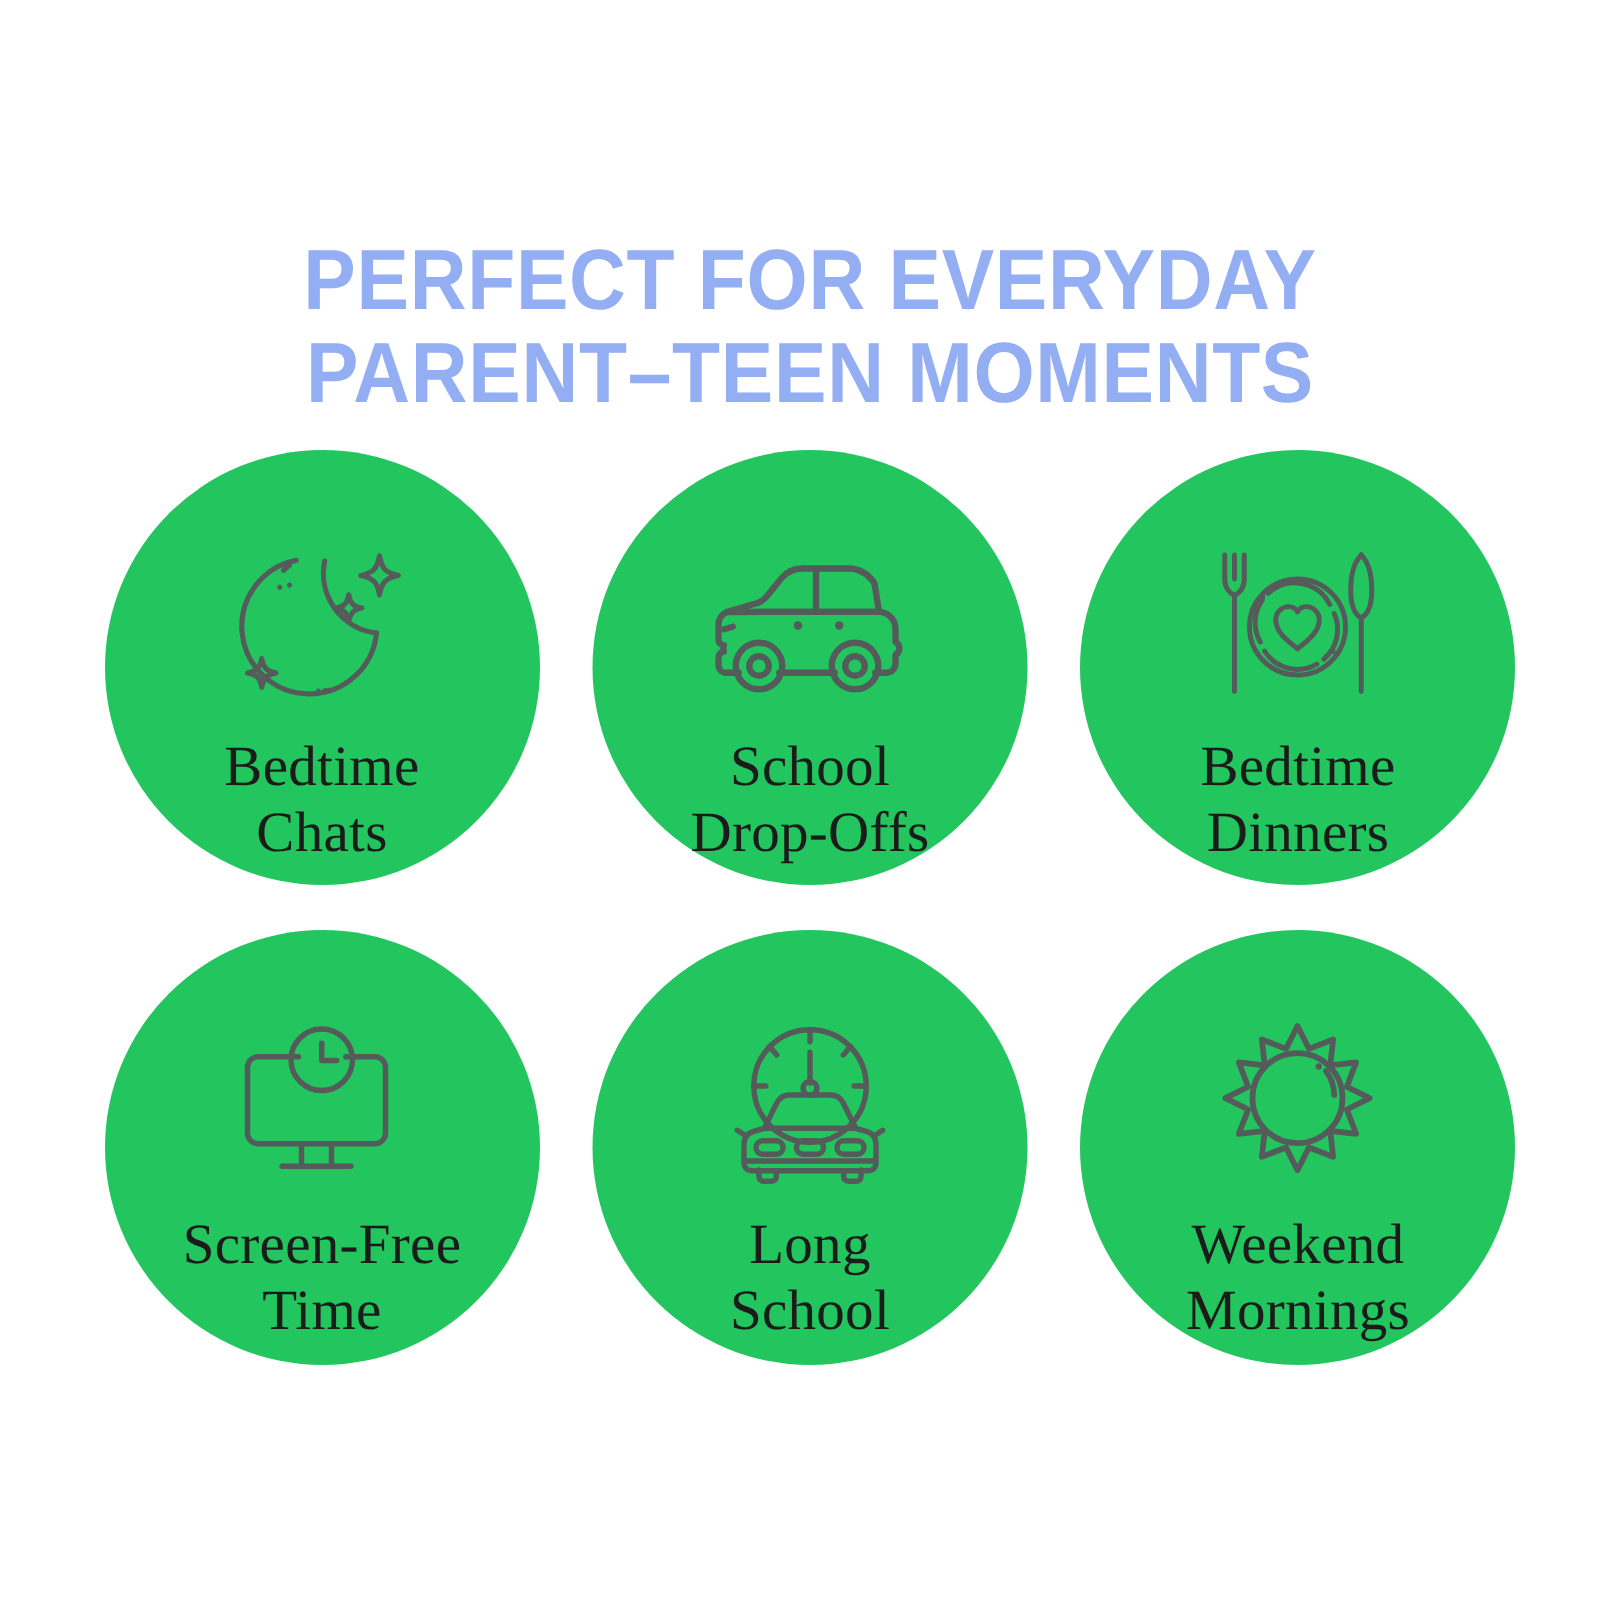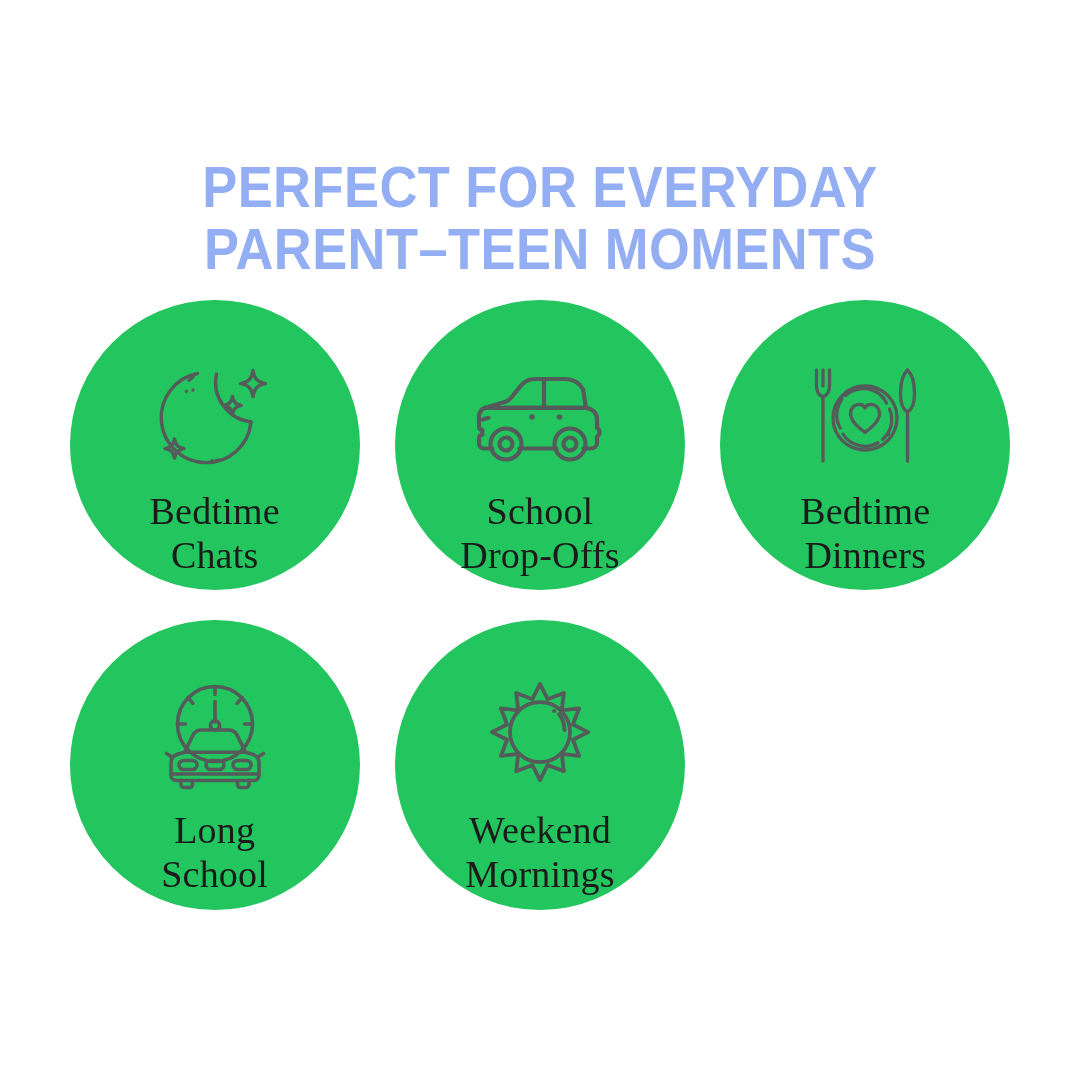--- a/index.html
+++ b/index.html
@@ -205,20 +205,41 @@
             <path d="M97.5 8.0 C102.6 13.0 104.5 22.0 104.5 31.5 C104.5 41.5 102.0 47.5 97.5 50.0
                      L97.5 99.0"></path>
             <path d="M97.5 8.0 C92.4 13.0 90.5 22.0 90.5 31.5 C90.5 41.5 93.0 47.5 97.5 50.0"></path>
           </svg>
         </div>
         <div class="label">Bedtime
 Dinners</div>
       </div>
     </div>
 
+    <div class="cell row2">
+      <div class="circle">
+        <div class="icon-wrap">
+          <svg width="116" height="104" viewBox="0 0 116 104" fill="none" stroke="#555b5a" stroke-width="3.6" stroke-linecap="round" stroke-linejoin="round">
+
+            <path d="M42.0 20.5 L15.0 20.5 C11.2 20.5 8.0 23.7 8.0 27.5 L8.0 71.5
+                     C8.0 75.3 11.2 78.5 15.0 78.5 L93.0 78.5 C96.8 78.5 100.0 75.3 100.0 71.5
+                     L100.0 27.5 C100.0 23.7 96.8 20.5 93.0 20.5 L73.5 20.5"></path>
+
+            <path d="M44.0 78.5 L44.0 93.0"></path>
+            <path d="M64.0 78.5 L64.0 93.0"></path>
+            <path d="M31.0 93.5 L77.0 93.5"></path>
+
+            <circle cx="57.5" cy="22.5" r="20.5"></circle>
+            <path d="M57.5 11.5 L57.5 23.0 L67.5 23.0"></path>
+          </svg>
+        </div>
+        <div class="label">Screen-Free
+Time</div>
+      </div>
+    </div>
 
     <div class="cell row2">
       <div class="circle">
         <div class="icon-wrap">
           <svg width="104" height="112" viewBox="0 0 104 112" fill="none" stroke="#555b5a" stroke-width="3.6" stroke-linecap="round" stroke-linejoin="round">
 
             <circle cx="52" cy="44" r="37.5"></circle>
 
             <path d="M52 6.5 L52 14.5"></path>
             <path d="M25.0 17.5 L29.8 23.3"></path>

